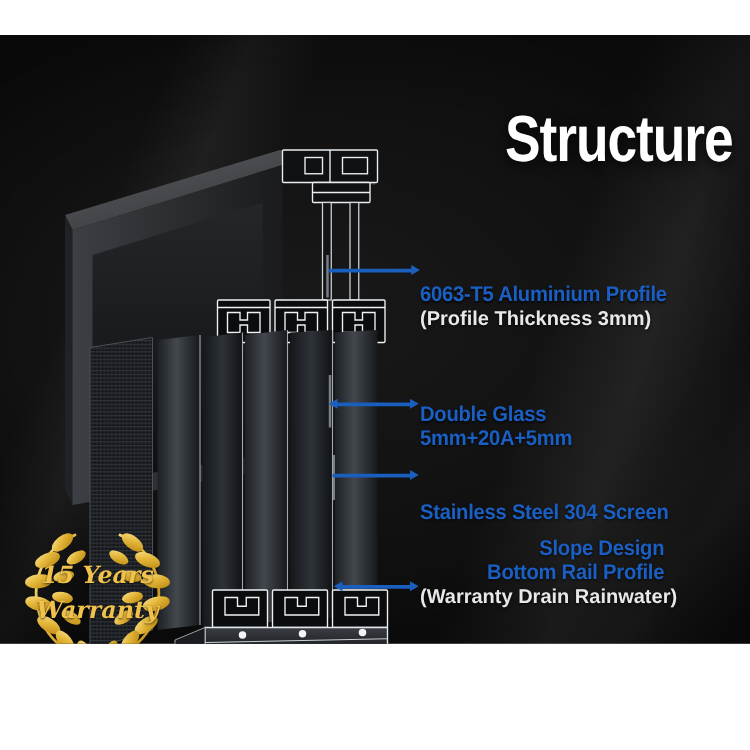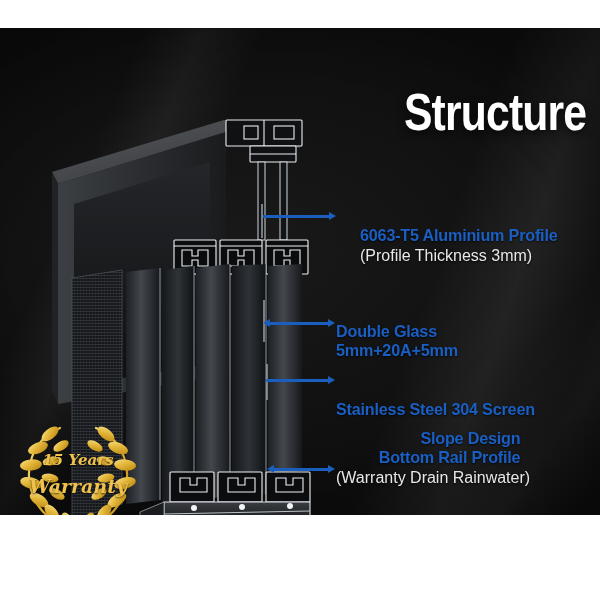--- a/index.html
+++ b/index.html
@@ -41,42 +41,42 @@
   
   .callout{position:absolute;}
   .c-head{
     color:#1a5fc4;font-weight:bold;font-size:17px;line-height:1.12;
     letter-spacing:-.2px;white-space:nowrap;
     text-shadow:0 1px 2px rgba(0,0,0,.75);
     transform:scaleX(.95);transform-origin:left center;
   }
   .c-sub{
     color:#e8e8e8;font-size:16px;line-height:1.2;white-space:nowrap;
-    margin-top:1px;text-shadow:0 1px 2px rgba(0,0,0,.8);
+    margin-top:1px;text-shadow:0 1px 2px rgba(0,0,0,.8);font-weight:bold;
   }
   .lead{position:absolute;height:3px;background:#1b5fbe;border-radius:1px;}
   .lead::after{
     content:"";position:absolute;right:-5px;top:-3px;
     border-left:7px solid #1b5fbe;border-top:4.5px solid transparent;border-bottom:4.5px solid transparent;
   }
   .lead.rev::before{
     content:"";position:absolute;left:-5px;top:-3px;
     border-right:7px solid #1b5fbe;border-top:4.5px solid transparent;border-bottom:4.5px solid transparent;
   }
   .tick{position:absolute;width:2px;background:#9aa2ab;opacity:.75;}
 
   
   #seal{position:absolute;left:14px;top:388px;width:128px;height:118px;}
   #seal .txt{
     position:absolute;left:0;top:0;width:128px;height:118px;
     display:flex;flex-direction:column;align-items:center;justify-content:center;
     font-family:"DejaVu Serif",serif;font-style:italic;font-weight:bold;
     color:#f0c24b;text-shadow:0 1px 2px rgba(0,0,0,.65);
   }
-  #seal .l1{font-size:15px;line-height:1.05;}
+  #seal .l1{font-size:19px;line-height:1.05;}
   #seal .l2{font-size:19px;line-height:1.05;margin-top:8px;}
 </style>
 </head>
 <body>
 
 <div id="stage">
 
   <div id="panel">
     <div class="sweep sw1"></div>
     <div class="sweep sw2"></div>
@@ -187,21 +187,21 @@
         </g>
 
         <polygon points="96,438 120,428 120,454 96,464" fill="#1a1c1f" stroke="#9aa3ab" stroke-width=".8"></polygon>
 
         <polygon points="96,464 266,448 266,470 96,470" fill="url(#gReflect)" opacity=".55"></polygon>
       </svg>
     </div>
 
     <div class="tick" style="left:261px;top:176px;height:34px;"></div>
     <div class="lead" style="left:263px;top:187px;width:68px;"></div>
-    <div class="callout" style="left:336px;top:198px;margin-left:24px;">
+    <div class="callout" style="left:336px;top:198px;">
       <div class="c-head">6063-T5 Aluminium Profile</div>
       <div class="c-sub">(Profile Thickness 3mm)</div>
     </div>
 
     <div class="tick" style="left:263px;top:272px;height:42px;"></div>
     <div class="lead rev" style="left:268px;top:294px;width:62px;"></div>
     <div class="callout" style="left:336px;top:263px;margin-top:31px;">
       <div class="c-head">Double Glass</div>
       <div class="c-head">5mm+20A+5mm</div>
     </div>

